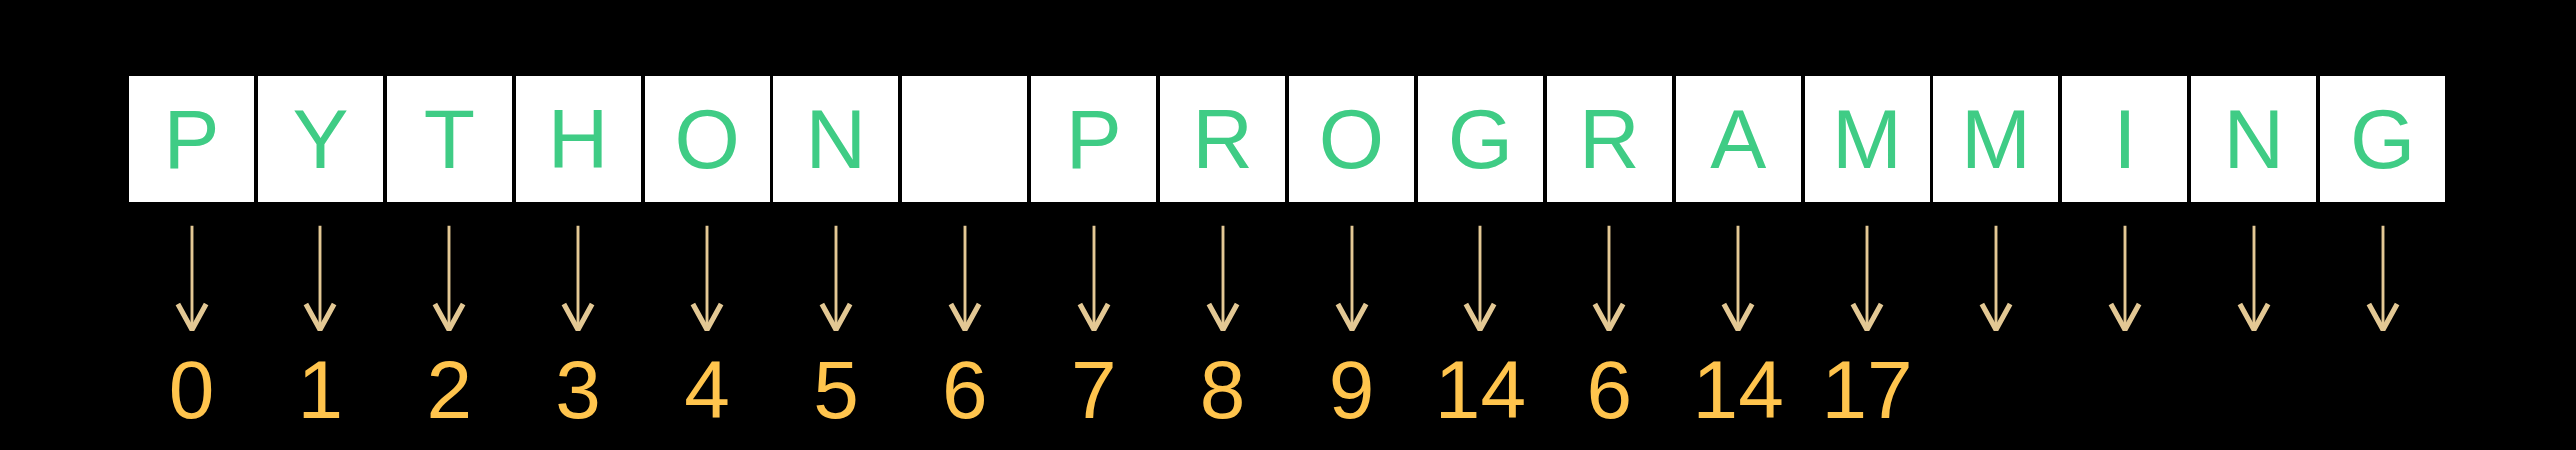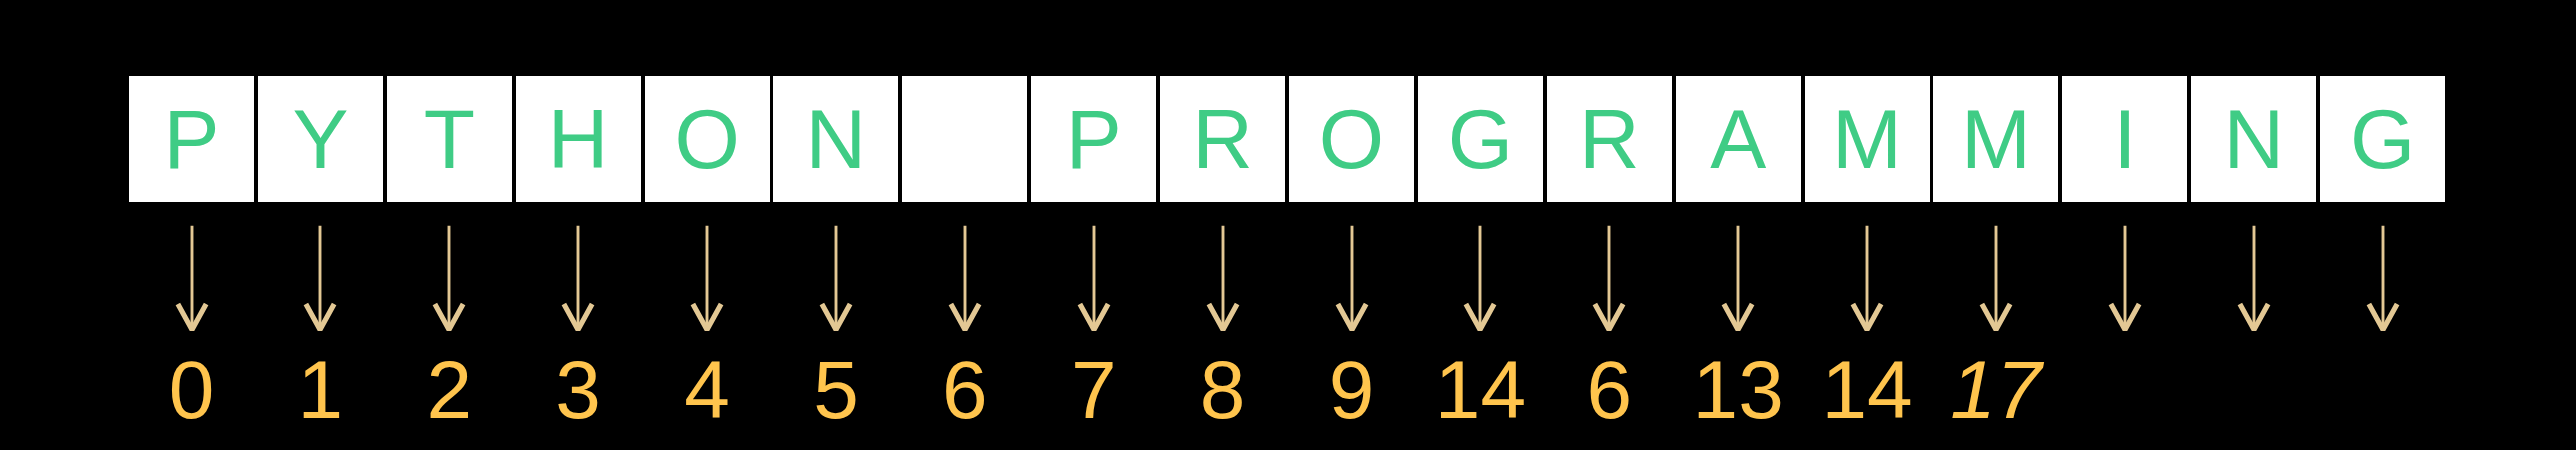--- a/index.html
+++ b/index.html
@@ -86,21 +86,21 @@
     flex-direction: row;
   }
   .index-slot {
     width: 125px;
     margin-right: 3.9px;
     height: 84px;
     display: flex;
     align-items: flex-start;
     justify-content: center;
   }
-  .index-slot:last-child { margin-right: 0; font-style: italic; }
+  .index-slot:last-child { margin-right: 0; }
   .index-num {
     font-family: "Liberation Sans", "DejaVu Sans", sans-serif;
     font-size: 82px;
     font-weight: 400;
     line-height: 1.02;
     color: #FFC44D;
     white-space: pre;
     user-select: none;
   }
 </style>
@@ -308,23 +308,20 @@
       <div class="index-slot">
         <span class="index-num">9</span>
       </div>
       <div class="index-slot">
         <span class="index-num">14</span>
       </div>
       <div class="index-slot">
         <span class="index-num">6</span>
       </div>
       <div class="index-slot">
-        <span class="index-num">13</span>
-      </div>
-      <div class="index-slot">
         <span class="index-num">14</span>
       </div>
       <div class="index-slot">
         <span class="index-num">17</span>
       </div>
     </div>
 
 </div>
 
 

